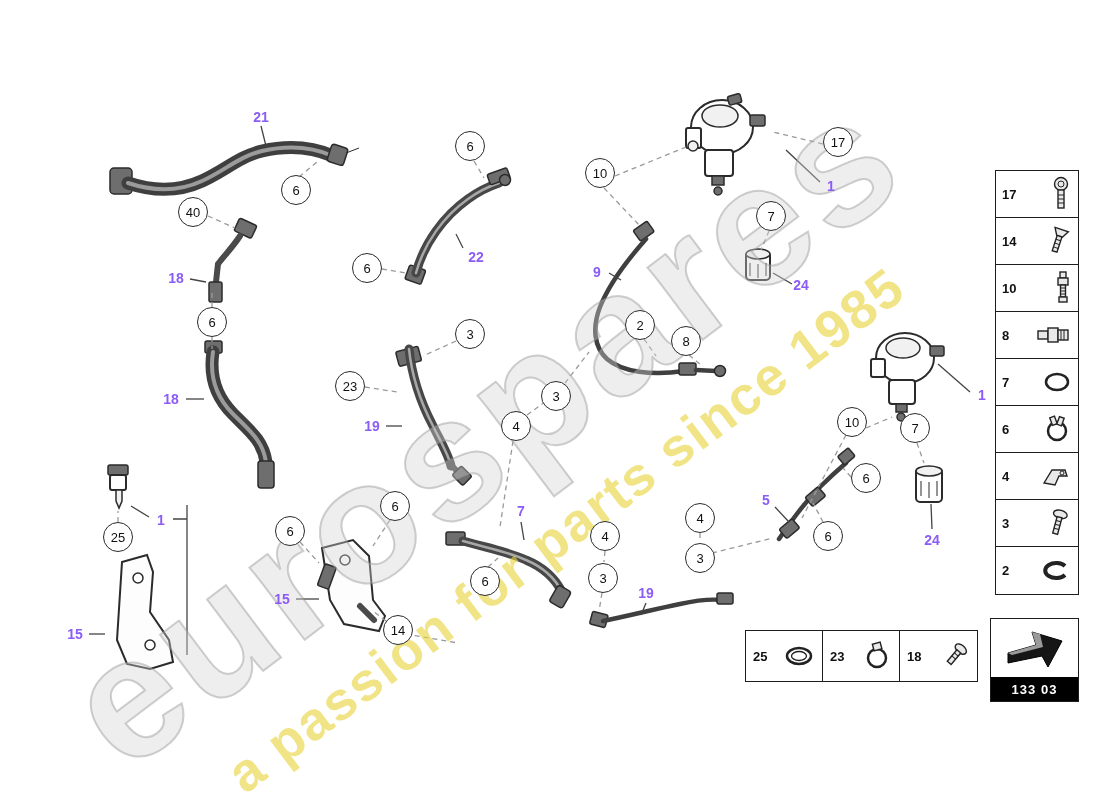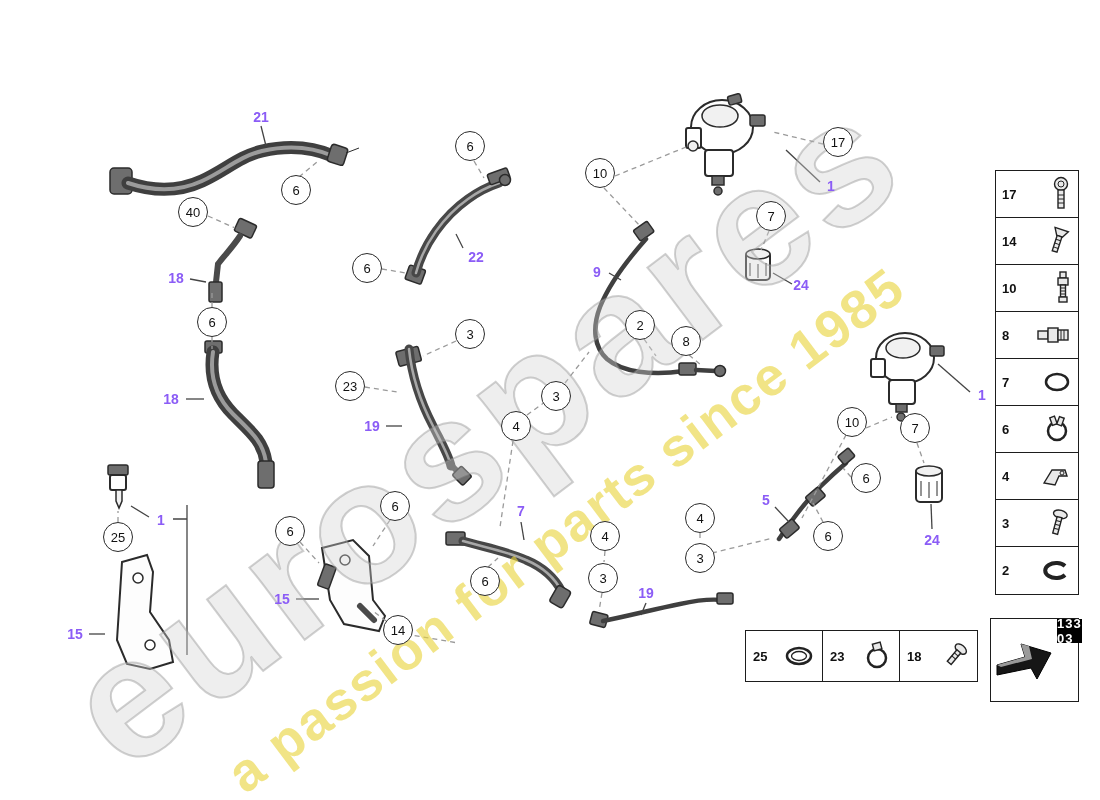--- a/index.html
+++ b/index.html
@@ -71,21 +71,21 @@
   .lb-cell {
     width:77px; height:50px; border-right:1.6px solid #1d1d1d; box-sizing:border-box;
     display:flex; align-items:center; padding:0 7px;
   }
   .lb-cell:last-child { border-right:none; }
 
   
   .code-box {
     position:absolute; left:990px; top:618px; width:89px; height:84px;
     border:1.6px solid #1d1d1d; background:#fff; box-sizing:border-box;
-    display:flex; z-index:8;
+    display:flex; flex-direction:column; z-index:8;
   }
   .code-arrow { flex:1; display:flex; align-items:center; justify-content:center; }
   .code-bar {
     height:24px; background:#000; color:#fff; font-weight:bold; font-size:13px;
     letter-spacing:1px; display:flex; align-items:center; justify-content:center;
   }
 
   .i-fill { fill:#e9e9e9; stroke:#222; stroke-width:1.4; }
   .i-line { stroke:#222; stroke-width:1; fill:none; }
 </style>

